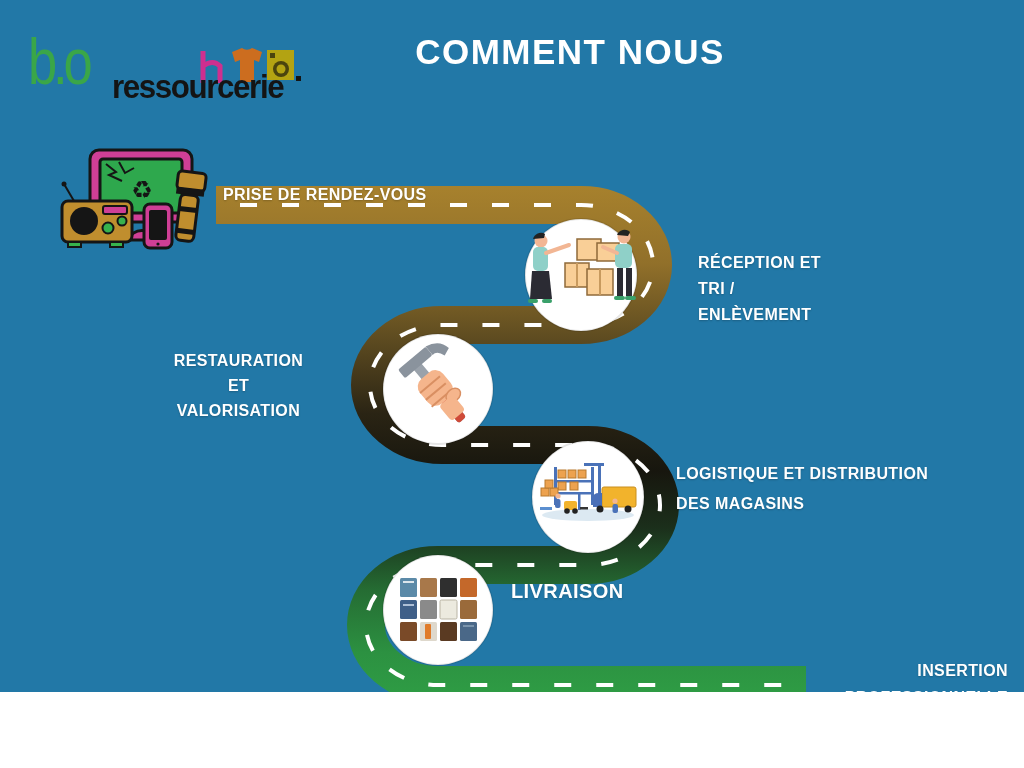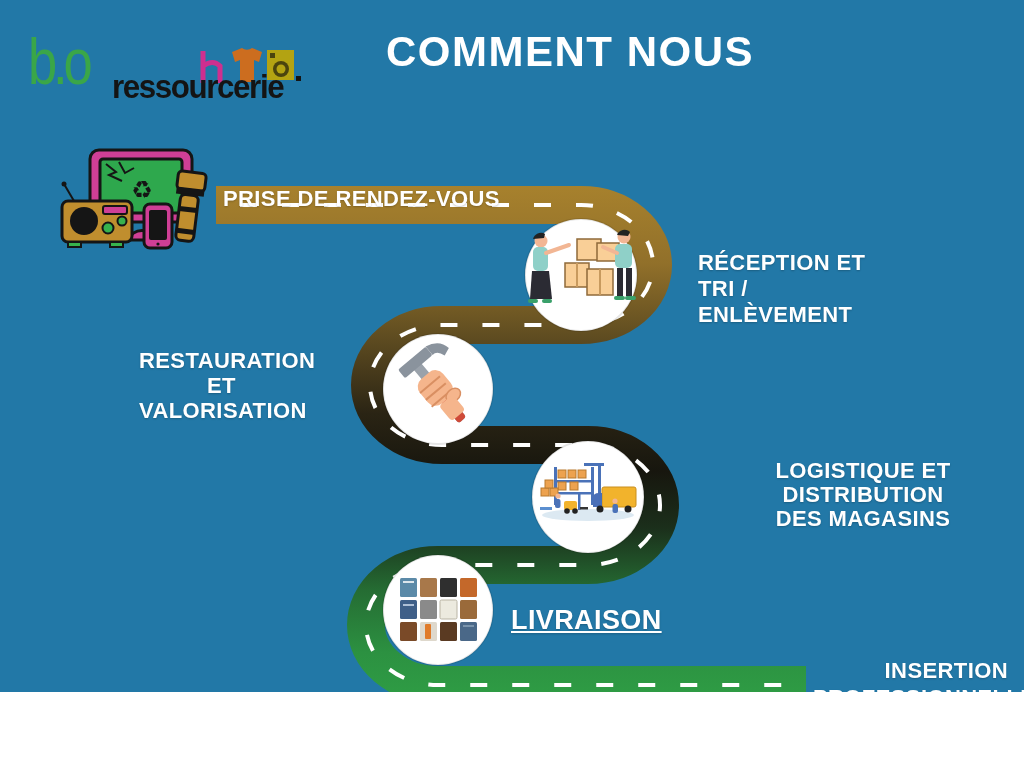--- a/index.html
+++ b/index.html
@@ -9,24 +9,24 @@
   .abs{position:absolute;}
 
   
   .logo-bo{position:absolute;left:28px;top:30px;font-size:64px;font-weight:400;color:#3aa648;
            letter-spacing:-5px;line-height:64px;transform:scaleX(.82);transform-origin:left top;}
   .logo-resso{position:absolute;left:112px;top:69px;font-size:34px;font-weight:700;color:#141414;
            letter-spacing:-1.5px;line-height:34px;transform:scaleX(.92);transform-origin:left top;}
 
   
   .title{position:absolute;left:320px;top:26px;width:500px;text-align:center;color:#fff;
-         font-size:42px;line-height:52px;font-weight:800;letter-spacing:1.5px;}
+         font-size:35px;line-height:52px;font-weight:800;letter-spacing:1.5px;}
 
   
-  .lbl{position:absolute;color:#fff;font-weight:800;font-size:22px;letter-spacing:.4px;
+  .lbl{position:absolute;color:#fff;font-weight:800;font-size:16px;letter-spacing:.4px;
        white-space:pre-line;text-shadow:0 1px 2px rgba(0,0,0,.22);}
   .nowrap{white-space:nowrap;}
 
   svg{display:block;}
 </style>
 </head>
 <body>
 
 <div class="canvas">
 
@@ -213,22 +213,22 @@
       <rect x="119" y="51" width="18" height="46" rx="5" fill="#c08e2e" stroke="#151515" stroke-width="3"></rect>
       <rect x="119" y="63" width="18" height="5" fill="#151515"></rect>
       <rect x="119" y="85" width="18" height="5" fill="#151515"></rect>
     </g>
   </svg>
 
   <div class="lbl nowrap" style="left:223px;top:186px;">PRISE DE RENDEZ-VOUS</div>
   <div class="lbl" style="left:698px;top:250px;width:170px;text-align:left;line-height:26px;">RÉCEPTION ET
 TRI /
 ENLÈVEMENT</div>
-  <div class="lbl" style="left:139px;top:348px;width:165px;text-align:center;line-height:25px;">RESTAURATION
+  <div class="lbl" style="left:156px;top:348px;width:165px;text-align:center;line-height:25px;">RESTAURATION
 ET
 VALORISATION</div>
-  <div class="lbl" style="left:708px;top:459px;width:310px;text-align:center;line-height:24px;">LOGISTIQUE ET DISTRIBUTION
+  <div class="lbl" style="left:676px;top:459px;width:310px;text-align:left;line-height:30px;">LOGISTIQUE ET DISTRIBUTION
 DES MAGASINS</div>
-  <div class="lbl nowrap" style="left:511px;top:605px;font-size:27px;text-decoration:underline;">LIVRAISON</div>
+  <div class="lbl nowrap" style="left:511px;top:580px;font-size:20px;">LIVRAISON</div>
   <div class="lbl" style="left:813px;top:657px;width:195px;text-align:right;line-height:27px;">INSERTION
 PROFESSIONNELLE</div>
 
 </div>
 
 </body></html>

